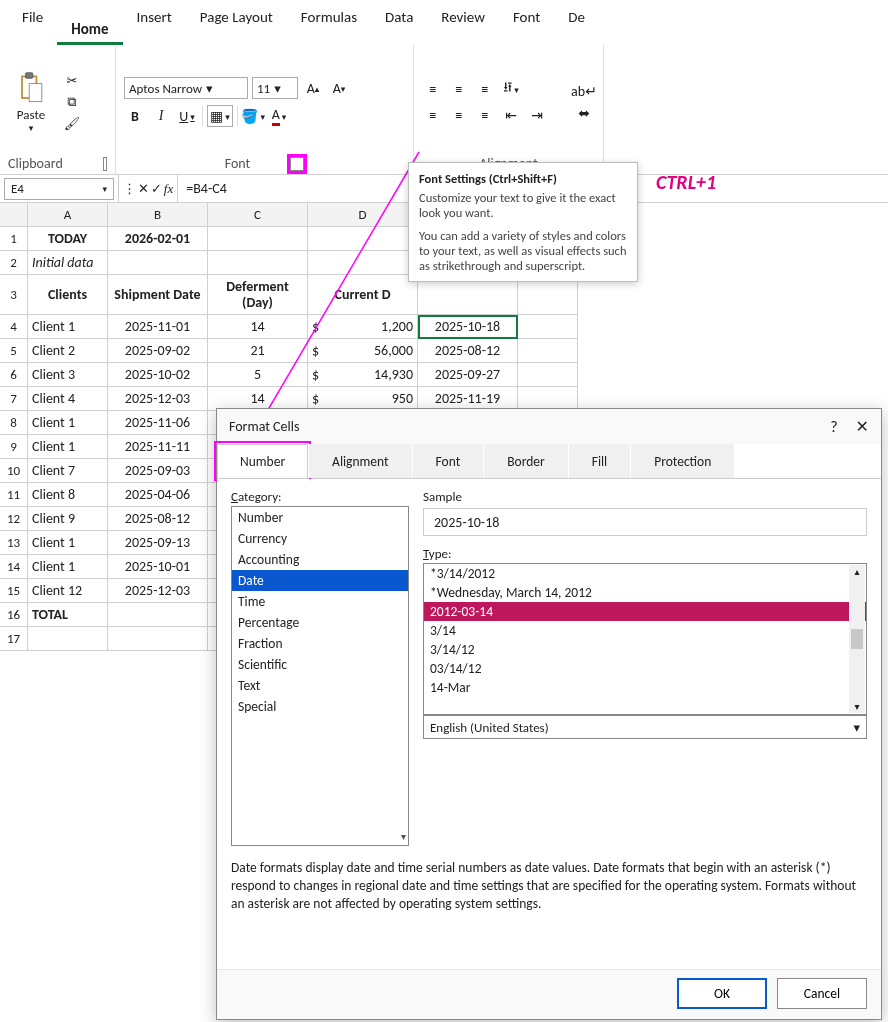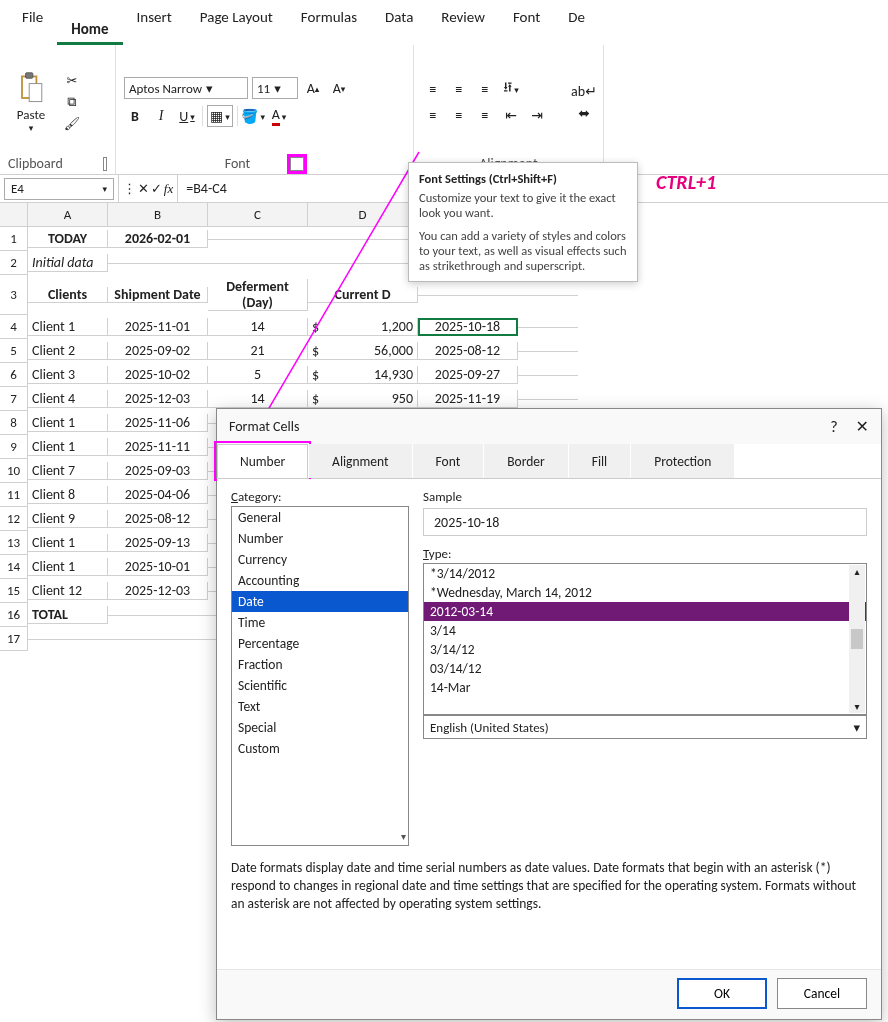--- a/index.html
+++ b/index.html
@@ -41,21 +41,21 @@
 .fxinput { flex:1; padding:0 8px; height:22px; display:flex; align-items:center; font-size:14px;}
 
 
 .grid { display:flex; }
 .rownums { display:flex; flex-direction:column;}
 .rownums .rh { width:28px; height:24px; background:#f3f3f3; border-right:1px solid #d0d0d0; border-bottom:1px solid #d0d0d0;}
 .rownums .rn { width:28px; height:24px; display:flex; align-items:center; justify-content:center; font-size:13px; background:#fff; border-right:1px solid #d0d0d0; border-bottom:1px solid #d0d0d0;}
 .cols { flex:1;}
 .colheads { display:flex; }
 .ch { height:24px; display:flex; align-items:center; justify-content:center; background:#f3f3f3; border-right:1px solid #d0d0d0; border-bottom:1px solid #d0d0d0; font-size:13px;}
-.datarow { display:flex; height:24px;align-items:center;}
+.datarow { display:flex; height:24px;}
 .cell { border-right:1px solid #d0d0d0; border-bottom:1px solid #d0d0d0; display:flex; align-items:center; padding:0 4px; font-size:14px; overflow:hidden; white-space:nowrap;}
 .cell.hdr { font-weight:700; justify-content:center;}
 .cell.bold { font-weight:700;}
 .cell.c { justify-content:center;}
 .cell.ital { font-style:italic;}
 .cell.selected { outline:2px solid #107c41; outline-offset:-2px;}
 .wA{width:80px;} .wB{width:100px;} .wC{width:100px;} .wD{width:110px;} .wE{width:100px;} .wF{width:60px;}
 .hdrrow { height:40px;}
 .hdrrow .cell { white-space:normal; line-height:1.1; text-align:center;}
 
@@ -80,21 +80,21 @@
 .catbox { width:178px; height:340px; border:1px solid #888; background:#fff; overflow:hidden; position:relative;}
 .catitem { padding:2px 6px; font-size:13.5px; cursor:default;}
 .catitem.sel { background:#0a58d0; color:#fff;}
 .catbox .scroll-down { position:absolute; bottom:2px; right:2px; font-size:10px; color:#555;}
 .rightcol { position:absolute; left:206px; top:10px; right:14px;}
 .samplelbl { font-size:13px; margin-bottom:4px;}
 .samplebox { border:1px solid #ccc; padding:8px 10px; font-size:14px; margin-bottom:10px; height:28px; display:flex; align-items:center;}
 .typelbl { font-size:13px; margin-bottom:2px;}
 .typebox { border:1px solid #888; height:152px; position:relative;}
 .typebox .titem { padding:1px 6px; font-size:13.5px;}
-.typebox .titem.sel { background:#701a75; color:#fff;}
+.typebox .titem.sel { background:#be185d; color:#fff;}
 .typebox .scr { position:absolute; top:1px; right:1px; bottom:1px; width:16px; background:#f0f0f0; display:flex; flex-direction:column; justify-content:space-between; align-items:center; font-size:10px;}
 .localelbl { font-size:13px; margin:8px 0 2px;}
 .localecombo { border:1px solid #888; height:24px; display:flex; align-items:center; justify-content:space-between; padding:0 6px; background:#fff;}
 .desc { position:absolute; left:14px; right:14px; top:380px; font-size:13.5px; line-height:1.35;}
 .dlg-buttons { display:flex; justify-content:flex-end; gap:10px; padding:8px 14px 10px; background:#f9f9f9; border-top:1px solid #e5e5e5;}
 .dlgbtn { min-width:90px; padding:5px 10px; border:1px solid #888; background:#fff; font-size:13.5px;}
 .dlgbtn.primary { border:2px solid #0a58d0;}
 .catlabel u, .samplelbl u, .typelbl u, .localelbl u { text-decoration:underline;}
 </style>
 </head>
@@ -422,32 +422,30 @@
       <div class="tab active">Number</div>
       <div class="tab">Alignment</div>
       <div class="tab">Font</div>
       <div class="tab">Border</div>
       <div class="tab">Fill</div>
       <div class="tab">Protection</div>
     </div>
   <div class="dlg-body">
     <div class="catlabel"><u>C</u>ategory:</div>
     <div class="catbox" id="catbox">
-        <div class="catitem">General</div>
         <div class="catitem">Number</div>
         <div class="catitem">Currency</div>
         <div class="catitem">Accounting</div>
         <div class="catitem sel">Date</div>
         <div class="catitem">Time</div>
         <div class="catitem">Percentage</div>
         <div class="catitem">Fraction</div>
         <div class="catitem">Scientific</div>
         <div class="catitem">Text</div>
         <div class="catitem">Special</div>
-        <div class="catitem">Custom</div>
         <span class="scroll-down">▾</span>
       </div>
     <div class="rightcol">
       <div class="samplelbl">Sample</div>
       <div class="samplebox">
           <span>2025-10-18</span>
         </div>
       <div class="typelbl"><u>T</u>ype:</div>
       <div class="typebox" id="typebox">
         <div class="titem">*3/14/2012</div>

